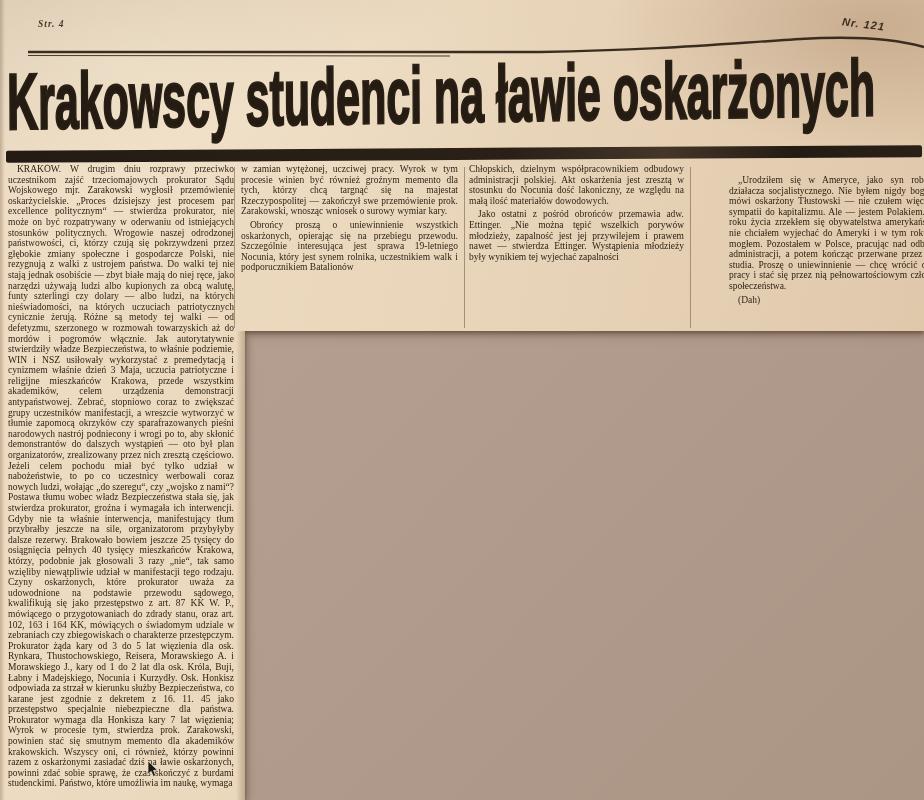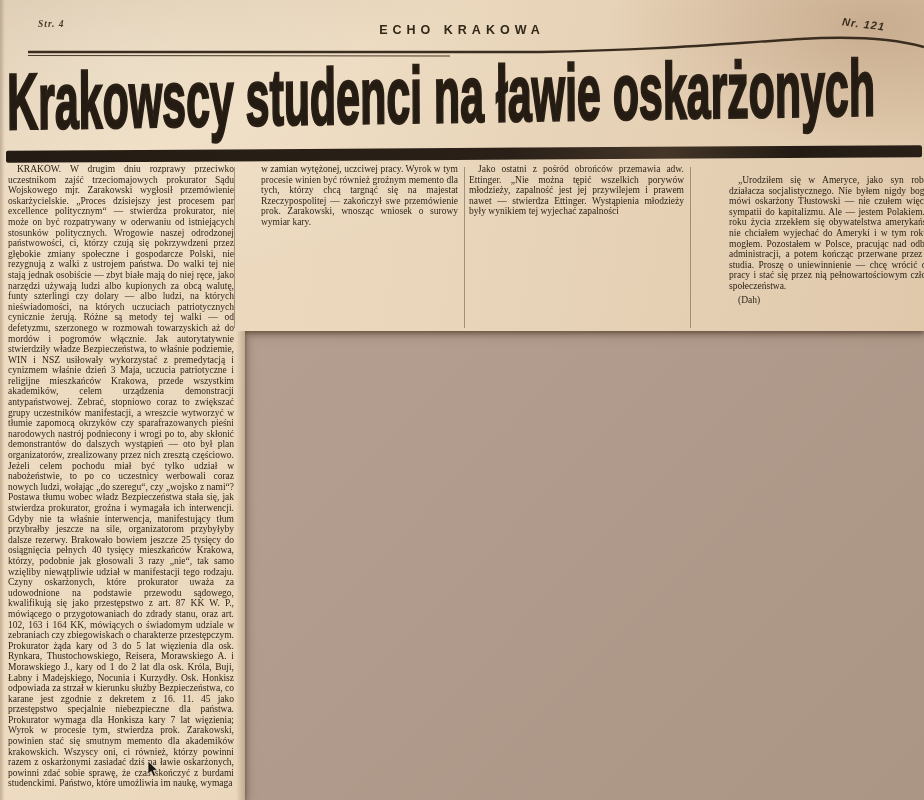--- a/index.html
+++ b/index.html
@@ -56,62 +56,63 @@
     background:linear-gradient(90deg,#241c14 0%,#2a2018 55%,#453628 72%,#241c14 86%,#2a2018 100%);
     transform:rotate(-0.35deg);border-radius:2px;
   }
   
   .col{
     position:absolute;font-size:9.5px;line-height:10.6px;color:#2f261b;
     text-align:justify;overflow:hidden;
     font-family:"Liberation Serif",serif;
   }
   .col p{margin:0 0 3px 0;text-indent:9px;}
-  .col p.noind{text-indent:0;margin-left:20px;}
+  .col p.noind{text-indent:0;}
   .col p.sign{text-align:left;padding-right:28px;}
   .col .b{font-weight:400;color:#261d11;}
   #col-0{left:8px;top:164px;width:226px;height:634px;}
   #col-1{left:241px;top:164px;width:217px;height:166px;}
   #col-2{left:469px;top:164px;width:215px;height:166px;}
   #col-3{left:729px;top:164px;width:221px;height:166px;margin-top:11px;}
   .vrule{position:absolute;width:1px;top:167px;height:161px;background:rgba(80,60,40,.45);}
   #vrule-1{left:234px;}
   #vrule-2{left:464px;}
   #vrule-3{left:690px;}
   
   .cursor{position:absolute;left:147px;top:761px;width:13px;height:18px;}
 </style>
 </head>
 <body>
 
 <div class="paper-wrap">
   <div class="paper">
 
     <span class="page-label">Str. 4</span>
-    <span class="masthead">ECHO KRAKOWA</span>
     <span class="issue-label">Nr. 121</span>
     <svg class="header-rule" viewBox="0 0 924 60">
       <path d="M28,52 L540,52 C660,50 720,44 800,39 C850,36 892,38 924,47" fill="none" stroke="#3a2d20" stroke-width="2.4"></path>
       <path d="M28,55.5 L450,56" fill="none" stroke="#4a3a2a" stroke-width="1"></path>
     </svg>
 
     <h1 class="headline">Krakowscy studenci na ławie oskarżonych</h1>
     <div class="headline-bar"></div>
 
     <div class="vrule" id="vrule-1"></div>
     <div class="vrule" id="vrule-2"></div>
     <div class="vrule" id="vrule-3"></div>
 
     <div class="col" id="col-0">
         <p><span class="b">KRAKÓW. </span><span>W drugim dniu rozprawy przeciwko uczestnikom zajść trzeciomajowych prokurator Sądu Wojskowego </span><span class="b">mjr. Zarakowski </span><span>wygłosił przemówienie oskarżycielskie. </span><span class="b">„Proces dzisiejszy jest procesem par excellence politycznym“ </span><span>— stwierdza prokurator, nie może on być rozpatrywany w oderwaniu od istniejących stosunków politycznych. Wrogowie naszej odrodzonej państwowości, ci, którzy czują się pokrzywdzeni przez głębokie zmiany społeczne i gospodarcze Polski, nie rezygnują z walki z ustrojem państwa. Do walki tej nie stają jednak osobiście — zbyt białe mają do niej ręce, jako narzędzi używają ludzi albo kupionych za obcą walutę, funty szterlingi czy dolary — albo ludzi, na których nieświadomości, na których uczuciach patriotycznych cynicznie żerują. Różne są metody tej walki — od defetyzmu, szerzonego w rozmowah towarzyskich aż do mordów i pogromów włącznie. Jak autorytatywnie stwierdziły władze Bezpieczeństwa, to właśnie podziemie, </span><span class="b">WIN i NSZ </span><span>usiłowały wykorzystać z premedytacją i cynizmem właśnie dzień 3 Maja, uczucia patriotyczne i religijne mieszkańców Krakowa, przede wszystkim akademików, celem urządzenia demonstracji antypaństwowej. Zebrać, stopniowo coraz to zwiększać grupy uczestników manifestacji, a wreszcie wytworzyć w tłumie zapomocą okrzyków czy sparafrazowanych pieśni narodowych nastrój podniecony i wrogi po to, aby skłonić demonstrantów do dalszych wystąpień — oto był plan organizatorów, zrealizowany przez nich zresztą częściowo. </span><span class="b">Jeżeli celem pochodu miał być tylko udział w nabożeństwie, to po co uczestnicy werbowali coraz nowych ludzi, wołając „do szeregu“, czy „wojsko z nami“? </span><span>Postawa tłumu wobec władz Bezpieczeństwa stała się, jak stwierdza prokurator, groźna i wymagała ich interwencji. Gdyby nie ta właśnie interwencja, manifestujący tłum przybrałby jeszcze na sile, organizatorom przybyłyby dalsze rezerwy. Brakowało bowiem jeszcze 25 tysięcy do osiągnięcia pełnych 40 tysięcy mieszkańców Krakowa, którzy, podobnie jak głosowali 3 razy „nie“, tak samo wzięliby niewątpliwie udział w manifestacji tego rodzaju. Czyny oskarżonych, które prokurator uważa za udowodnione na podstawie przewodu sądowego, kwalifikują się jako przestępstwo z art. 87 KK W. P., mówiącego o przygotowaniach do zdrady stanu, oraz art. 102, 163 i 164 KK, mówiących o świadomym udziale w zebraniach czy zbiegowiskach o charakterze przestępczym. </span><span class="b">Prokurator żąda kary od 3 do 5 lat więzienia dla osk. Rynkara, Thustochowskiego, Reisera, Morawskiego A. i Morawskiego J., kary od 1 do 2 lat dla osk. Króla, Buji, Łabny i Madejskiego, Nocunia i Kurzydły. Osk. Honkisz odpowiada za strzał w kierunku służby Bezpieczeństwa, co karane jest zgodnie z dekretem z 16. 11. 45 jako przestępstwo specjalnie niebezpieczne dla państwa. </span><span>Prokurator </span><span class="b">wymaga dla Honkisza kary 7 lat więzienia; </span><span>Wyrok w procesie tym, stwierdza prok. Zarakowski, powinien stać się smutnym memento dla akademików krakowskich. </span><span class="b">Wszyscy oni, ci również, którzy powinni razem z oskarżonymi zasiadać dziś na ławie oskarżonych, powinni zdać sobie sprawę, że czas skończyć z burdami studenckimi. Państwo, które umożliwia im naukę, wymaga</span></p>
       </div>
     <div class="col" id="col-1">
         <p class="noind"><span class="b">w zamian wytężonej, uczciwej pracy. </span><span>Wyrok w tym procesie winien być również groźnym memento dla tych, którzy chcą targnąć się na majestat Rzeczypospolitej — zakończył swe przemówienie prok. Zarakowski, wnosząc wniosek o surowy wymiar kary.</span></p>
+        <p><span>Obrońcy proszą o uniewinnienie wszystkich oskarżonych, opierając się na przebiegu przewodu. Szczególnie interesująca jest sprawa 19-letniego Nocunia, który jest synem rolnika, uczestnikiem walk i podporucznikiem Batalionów</span></p>
       </div>
     <div class="col" id="col-2">
+        <p class="noind"><span>Chłopskich, dzielnym współpracownikiem odbudowy administracji polskiej. Akt oskarżenia jest zresztą w stosunku do Nocunia dość lakoniczny, ze względu na małą ilość materiałów dowodowych.</span></p>
         <p><span>Jako ostatni z pośród obrońców przemawia adw. Ettinger. </span><span class="b">„Nie można tępić wszelkich porywów młodzieży, zapalność jest jej przywilejem i prawem nawet — stwierdza Ettinger. Wystąpienia młodzieży były wynikiem tej wyjechać zapalności</span></p>
       </div>
     <div class="col" id="col-3">
         <p><span class="b">„Urodziłem się w Ameryce, jako syn robotnika, działacza socjalistycznego. Nie byłem nigdy bogaty — mówi oskarżony Tłustowski — nie czułem więc nigdy sympatii do kapitalizmu. Ale — jestem Polakiem. W 21 roku życia zrzekłem się obywatelstwa amerykańskiego, nie chciałem wyjechać do Ameryki i w tym roku choć mogłem. Pozostałem w Polsce, pracując nad odbudową administracji, a potem kończąc przerwane przez wojnę studia. Proszę o uniewinnienie — chcę wrócić do mej pracy i stać się przez nią pełnowartościowym członkiem społeczeństwa.</span></p>
         <p class="sign"><span>(Dah)</span></p>
       </div>
 
     <div class="strip-shade"></div>
   </div>
 </div>

